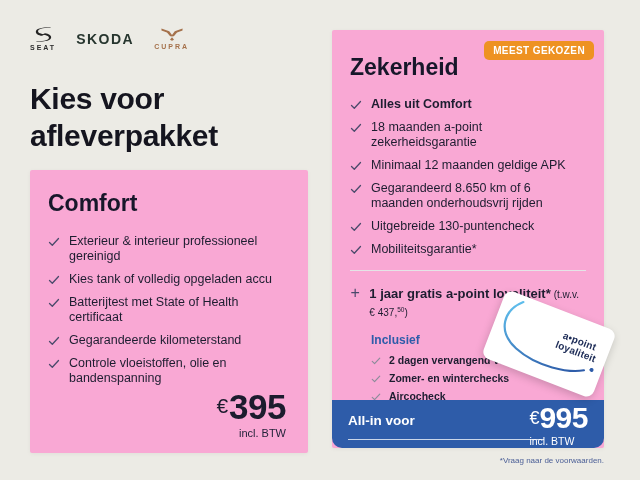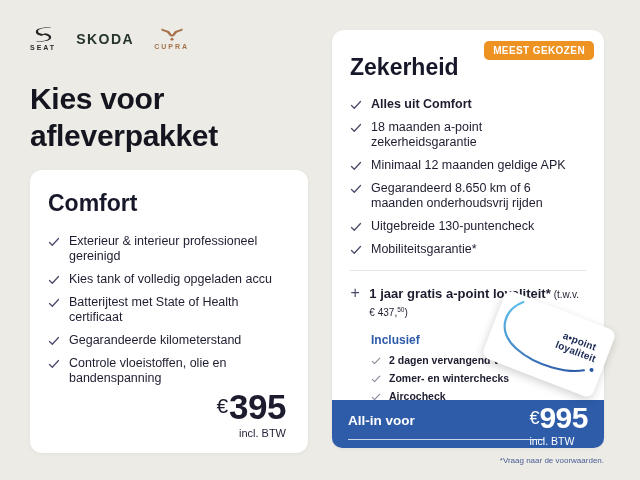--- a/index.html
+++ b/index.html
@@ -21,21 +21,21 @@
 
   
   .page-title {
     position:absolute; left:30px; top:80px;
     font-size:30px; font-weight:600; line-height:37px; color:#15151F;
     letter-spacing:-0.3px;
   }
 
   
   .card {
-    position:absolute; background:#ffffff; border-radius:12px;
+    position:absolute; background:#f9a8d4; border-radius:2px;
     box-shadow:0 1px 4px rgba(0,0,0,0.05);
   }
   .card h2 { font-size:23px; font-weight:700; color:#17172A; }
 
   .check-list { list-style:none; }
   .check-list li { display:flex; gap:9px; margin-bottom:8px; align-items:flex-start; }
   .check-list li svg { flex:0 0 auto; margin-top:2px; }
   .check-list li span { font-size:12.5px; line-height:15px; font-weight:500; color:#1D1D30; }
   .check-list li.bold span { font-weight:700; }
 

